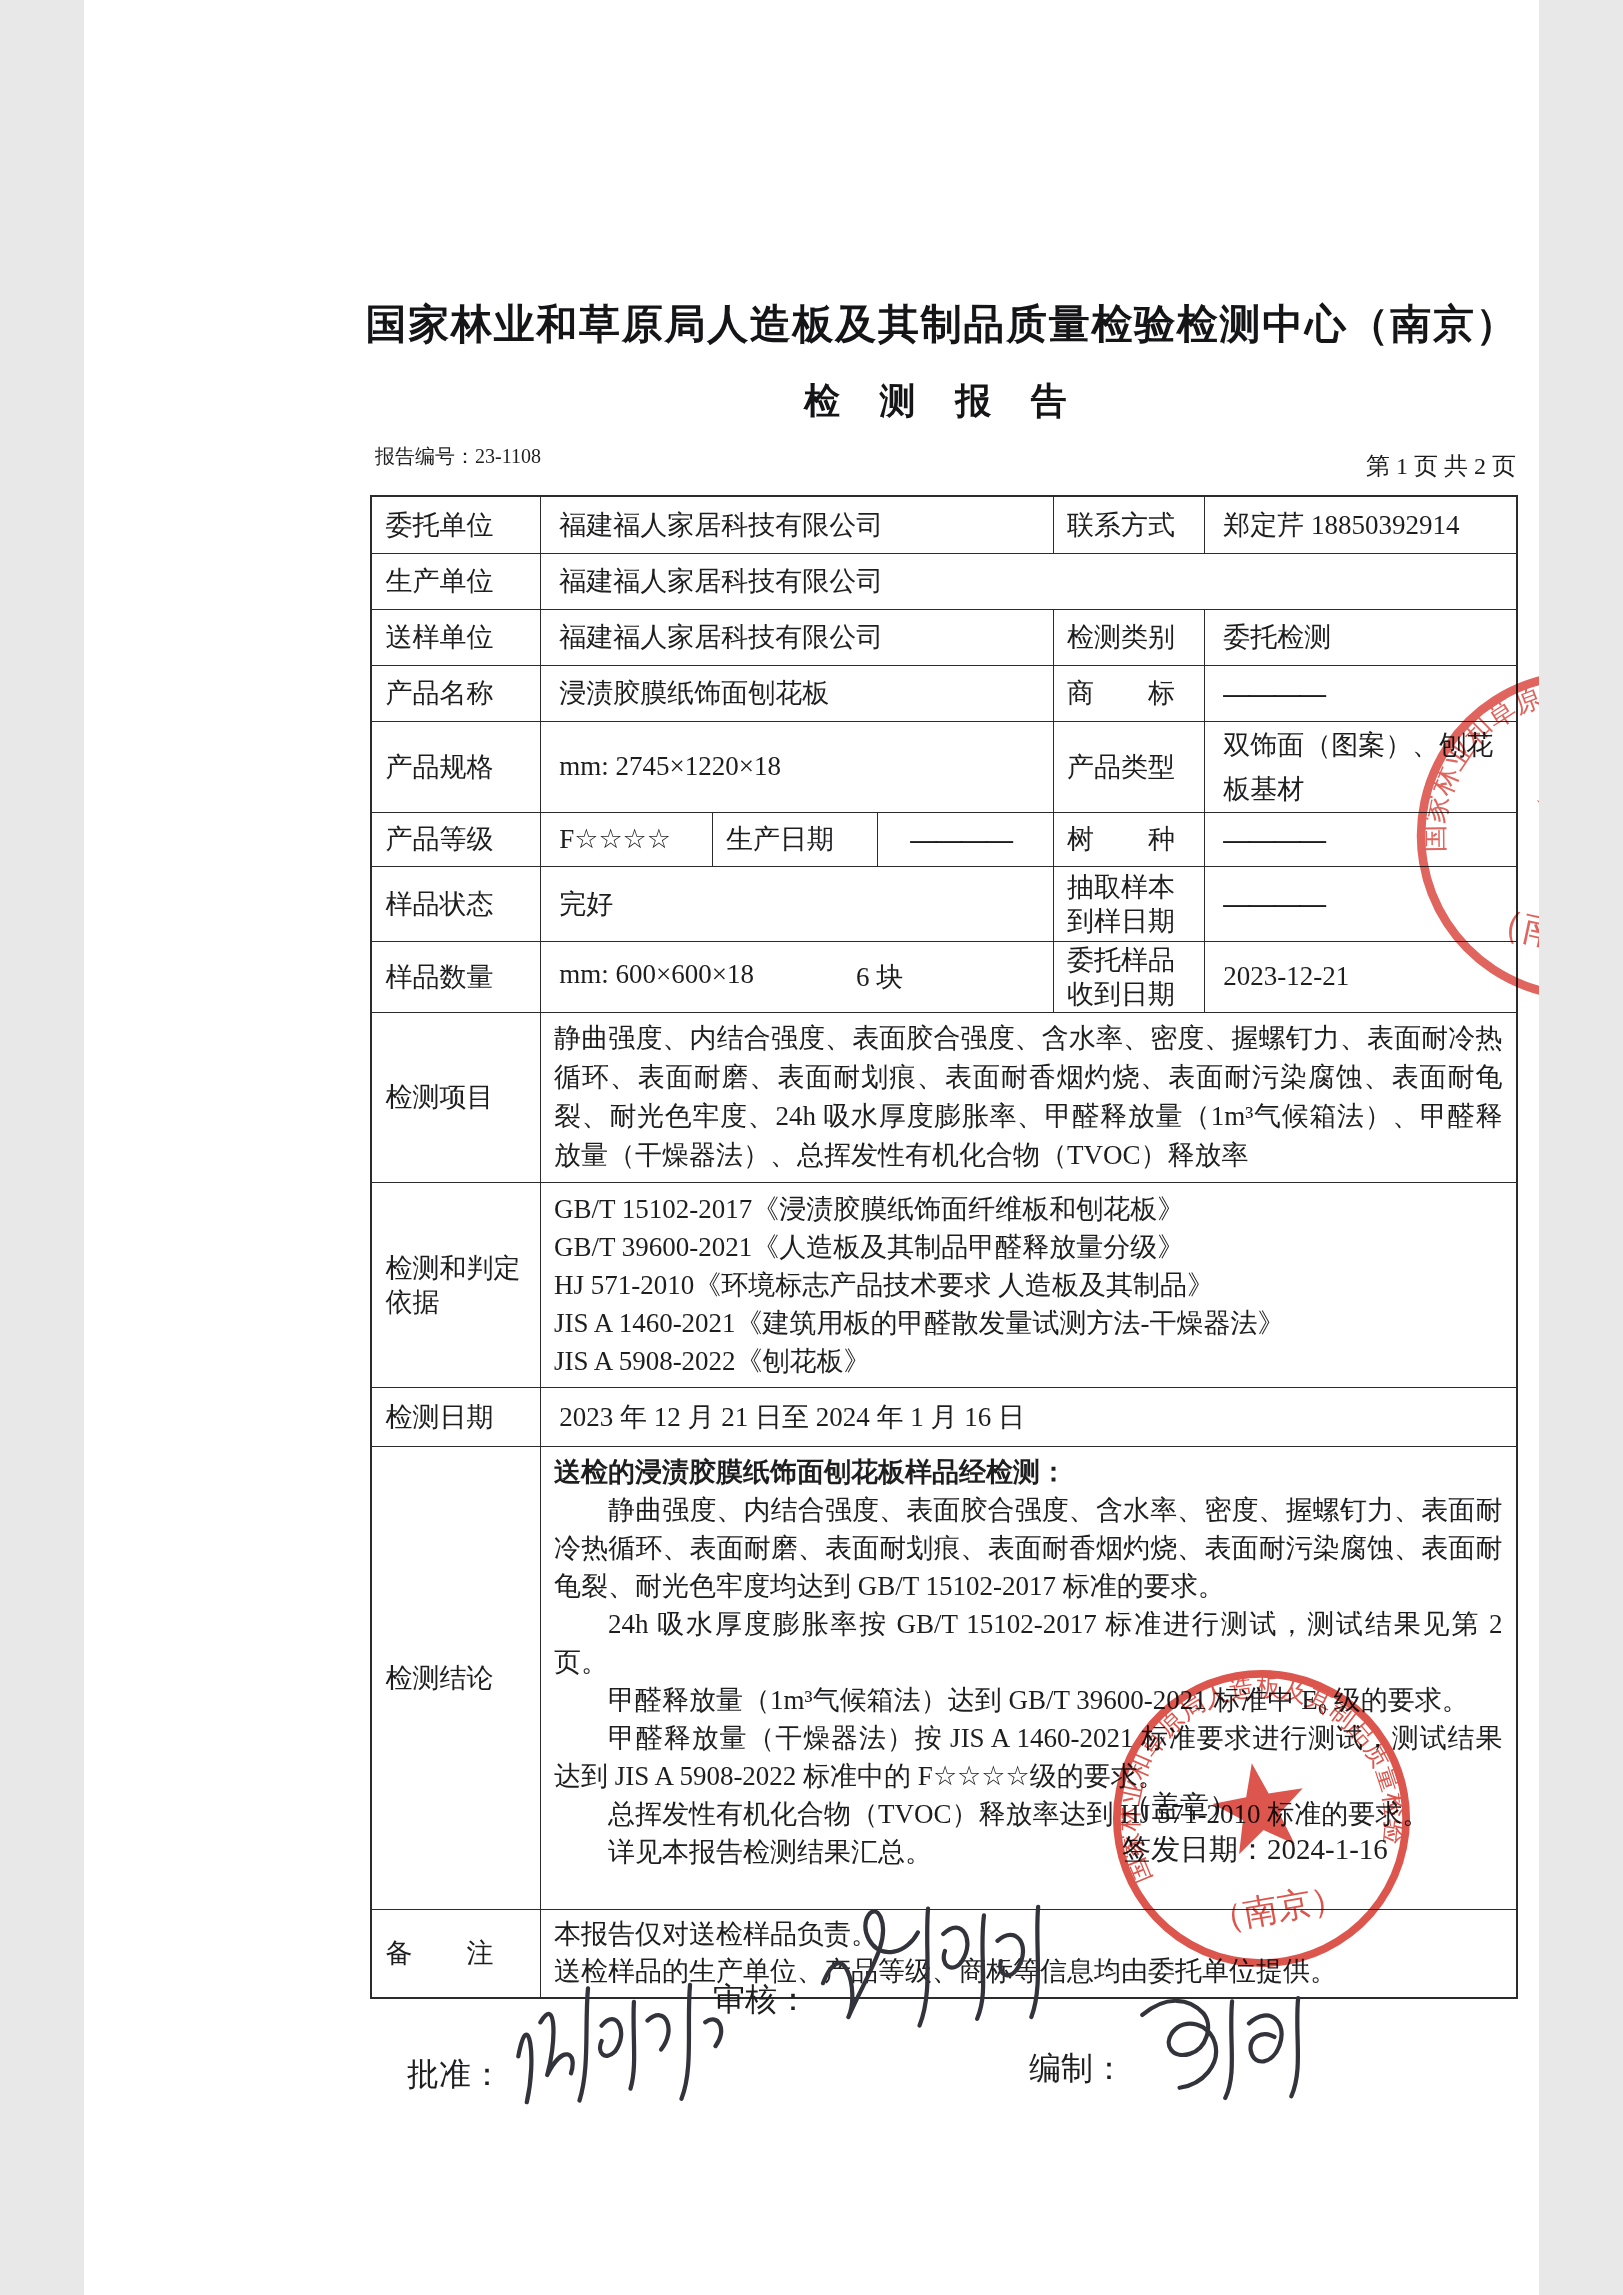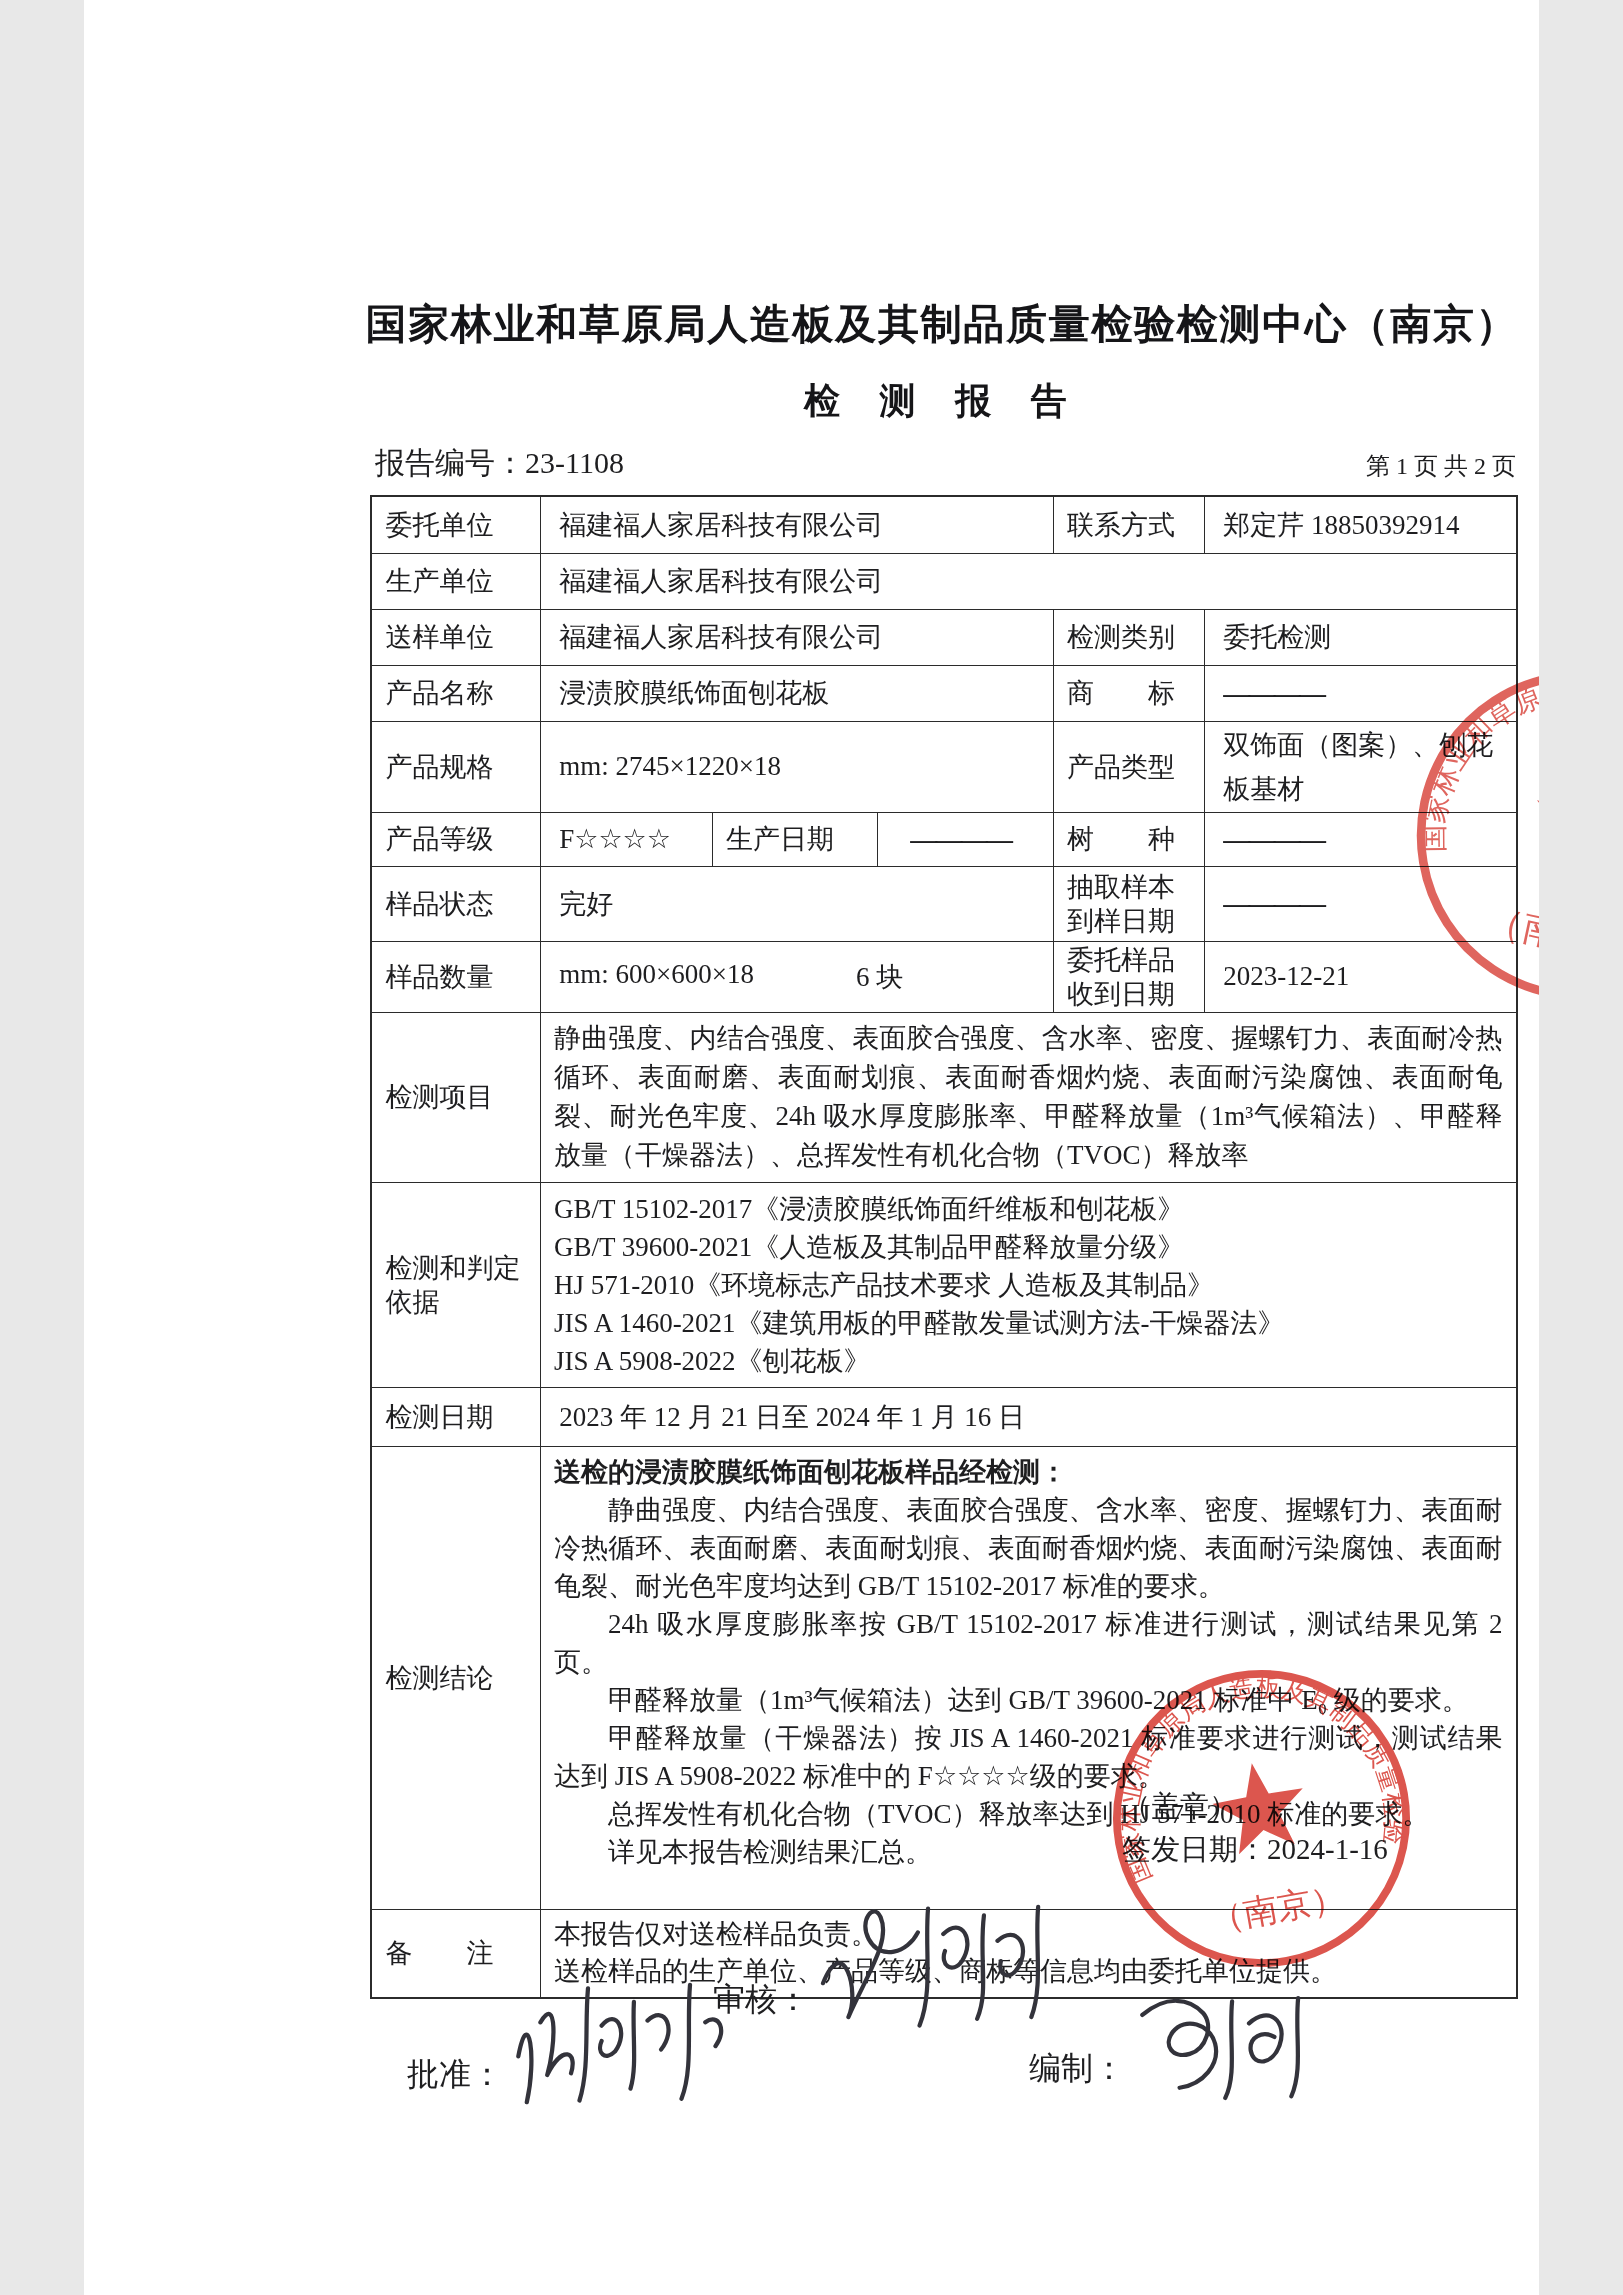--- a/index.html
+++ b/index.html
@@ -15,21 +15,21 @@
   .hdr-title {
     position:absolute; top:297px; left:255px; width:1206px;
     text-align:center; font-size:41px; font-weight:bold; letter-spacing:1.7px;
     color:#151518;
   }
   .hdr-subtitle {
     position:absolute; top:377px; left:286px; width:1146px;
     text-align:center; font-size:36px; font-weight:bold; letter-spacing:15.3px;
     color:#151518;
   }
-  .meta-left { position:absolute; top:443px; left:291px; font-size:30px; }
+  .meta-left { position:absolute; top:443px; left:291px; font-size:20px; }
   .meta-right { position:absolute; top:450px; left:286px; width:1146px; text-align:right; font-size:24px; }
 
   table.report {
     position:absolute; top:495px; left:286px; width:1146px;
     border-collapse:collapse; table-layout:fixed;
     font-size:27px; color:#1e1e20;
   }
   table.report { border:2.5px solid #2b2b2b; }
   table.report td { border:1.7px solid #2b2b2b; vertical-align:middle; overflow:hidden; }
   .lbl { padding-left:13.6px; padding-right:5.1px; }

